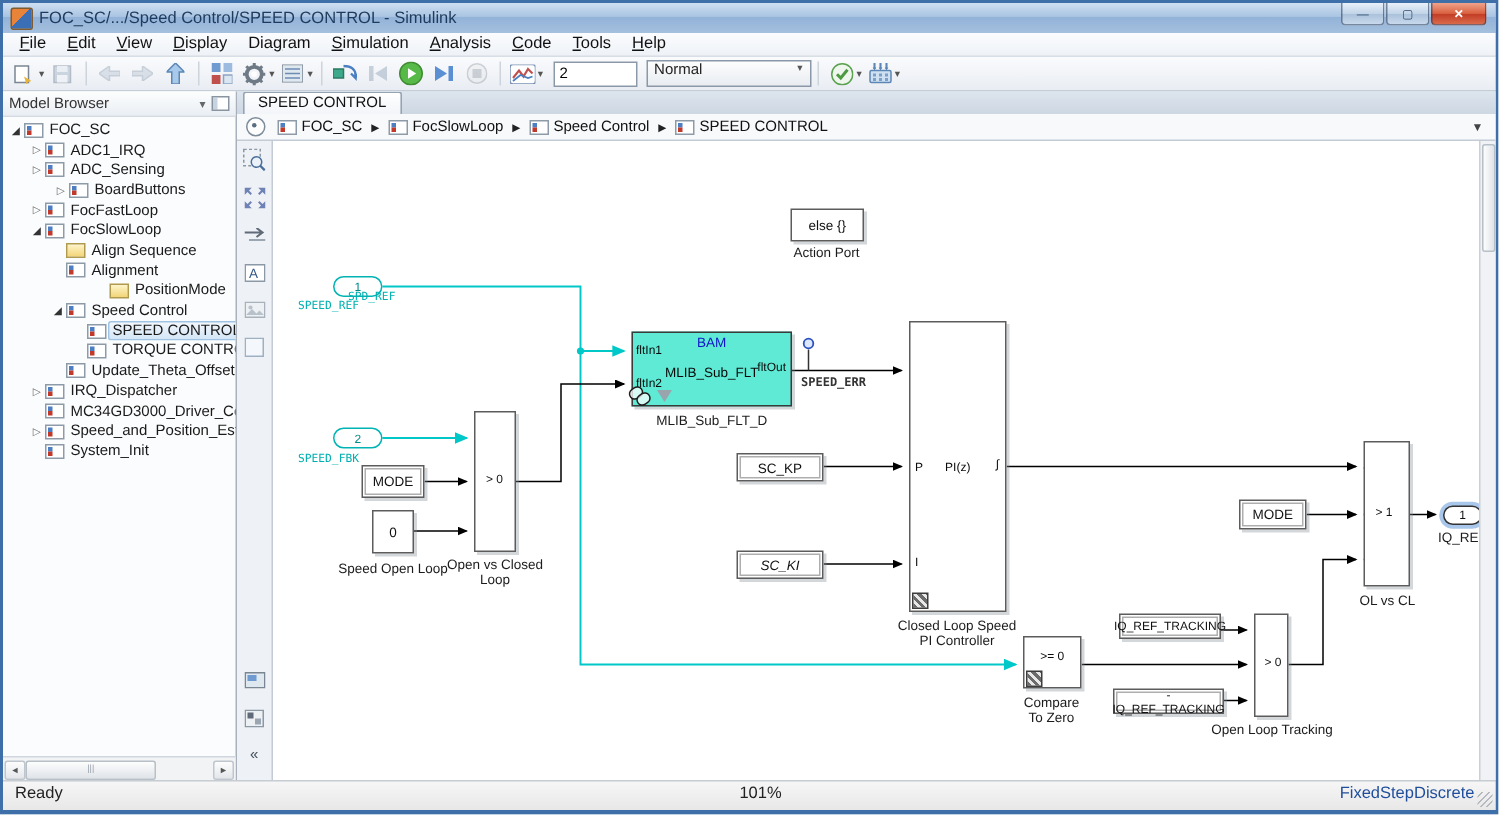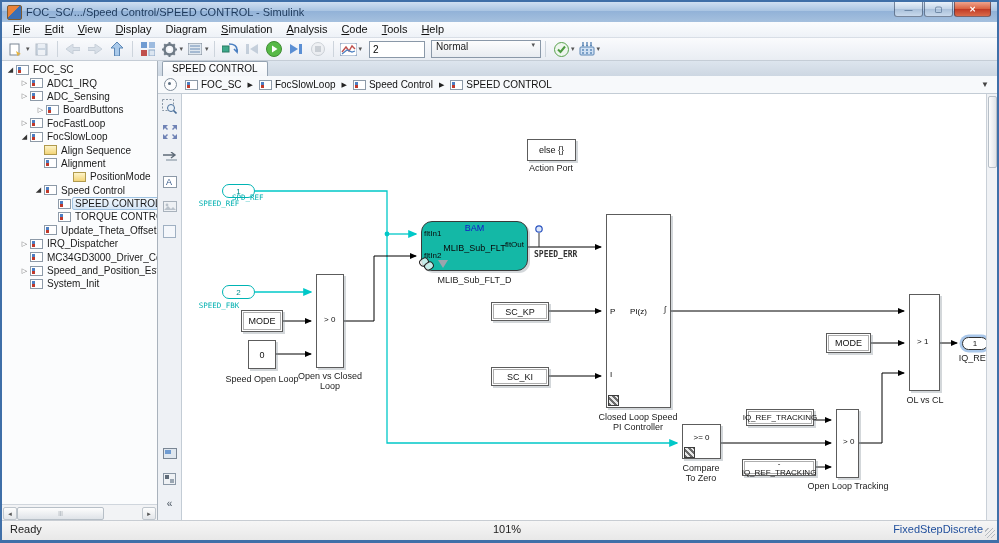--- a/index.html
+++ b/index.html
@@ -283,20 +283,26 @@
             <rect x="11" y="10" width="2" height="2"></rect>
           </g>
         </svg>
     </span>
       <span class="caret">▾</span>
   </div>
 
   <div class="main">
 
     <div class="browser">
+      <div class="bheader">
+        <span>Model Browser</span>
+        <span class="sp"></span>
+        <span class="hico">▾</span>
+        <span class="panelico"></span>
+      </div>
       <div class="tree">
           <div class="trow" style="padding-left: 3px;">
             <span class="arrow expanded">◢</span>
             <span class="ticon subsystem">
               <i class="b1"></i>
               <i class="b2"></i>
             </span>
             <span class="tlabel">FOC_SC</span>
           </div>
           <div class="trow" style="padding-left: 17px;">
@@ -593,21 +599,21 @@
                 <span>1</span>
               </div>
           <div class="siglbl cy" style="left:0px;top:105px;width:74px;text-align:center;">SPEED_REF</div>
           <div class="siglbl cy" style="left:50px;top:99px;">SPD_REF</div>
 
           <div class="port" style="left:40px;top:191px;width:33px;height:14px;">
                 <span>2</span>
               </div>
           <div class="siglbl cy" style="left:0px;top:207px;width:74px;text-align:center;">SPEED_FBK</div>
 
-          <div class="blk teal" style="left: 239px; top: 127px; width: 107px; height: 50px; background: #14b8a6; border-radius: 11px;">
+          <div class="blk teal" style="left: 239px; top: 127px; width: 107px; height: 50px; background: #5eead4;">
             <span class="sub-hd" style="color: rgb(20, 20, 200);">BAM</span>
             <span class="sub-nm">MLIB_Sub_FLT</span>
             <span class="pp" style="left:2px;top:7px;">fltIn1</span>
             <span class="pp" style="left:2px;top:29px;">fltIn2</span>
             <span class="pp" style="right:3px;top:18px;">fltOut</span>
           </div>
           <span class="chain" style="left:237px;top:164px;">
                 <i></i>
                 <i></i>
               </span>
@@ -624,21 +630,21 @@
               </div>
           <div class="lbl" style="left:30px;top:280px;width:100px;">Speed Open Loop</div>
 
           <div class="blk" style="left:134px;top:180px;width:28px;height:94px;"></div>
           <div class="crit" style="left:142px;top:221px;">&gt; 0</div>
           <div class="lbl" style="left:103px;top:277px;width:90px;"><span>Open vs Closed</span><br><span>Loop</span></div>
 
           <div class="blk const" style="left:309px;top:208px;width:58px;height:19px;">
                 <span>SC_KP</span>
               </div>
-          <div class="blk const" style="left:309px;top:273px;width:58px;height:19px;">
+          <div class="blk const" style="left:309px;top:273px;width:58px;height:19px;font-style:italic;">
                 <span>SC_KI</span>
               </div>
 
           <div class="blk" style="left:424px;top:120px;width:65px;height:194px;">
             <span class="pp" style="left:3px;top:92px;">P</span>
             <span class="pp" style="left:0;right:0;top:92px;text-align:center;">PI(z)</span>
             <span class="pp" style="right:4px;top:90px;">∫</span>
             <span class="pp" style="left:3px;top:155px;">I</span>
             <span class="badge" style="left:1px;top:180px;"></span>
           </div>

